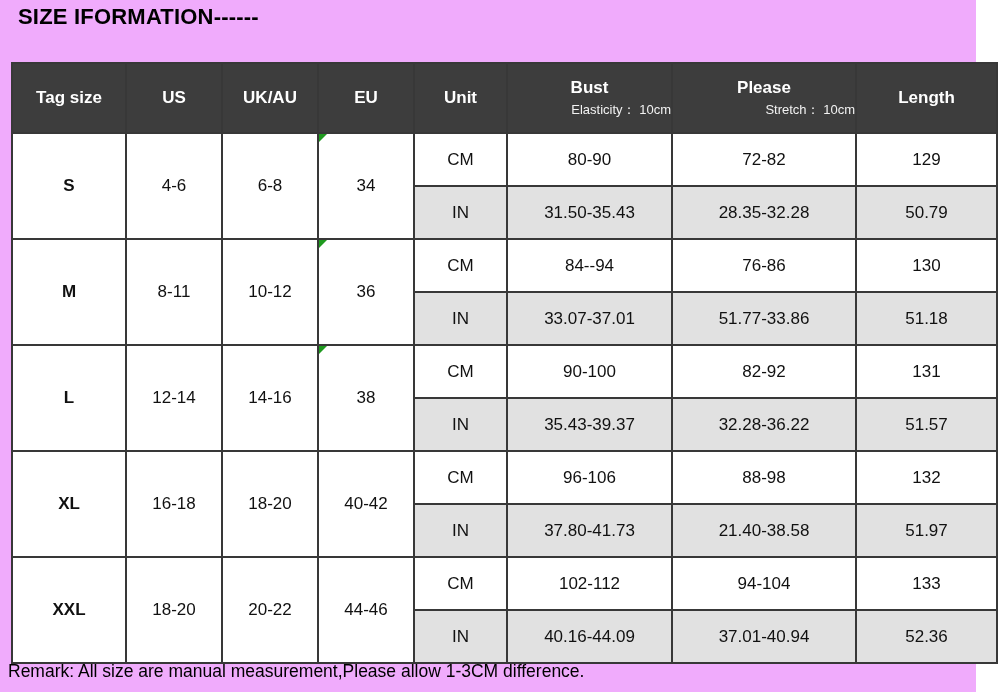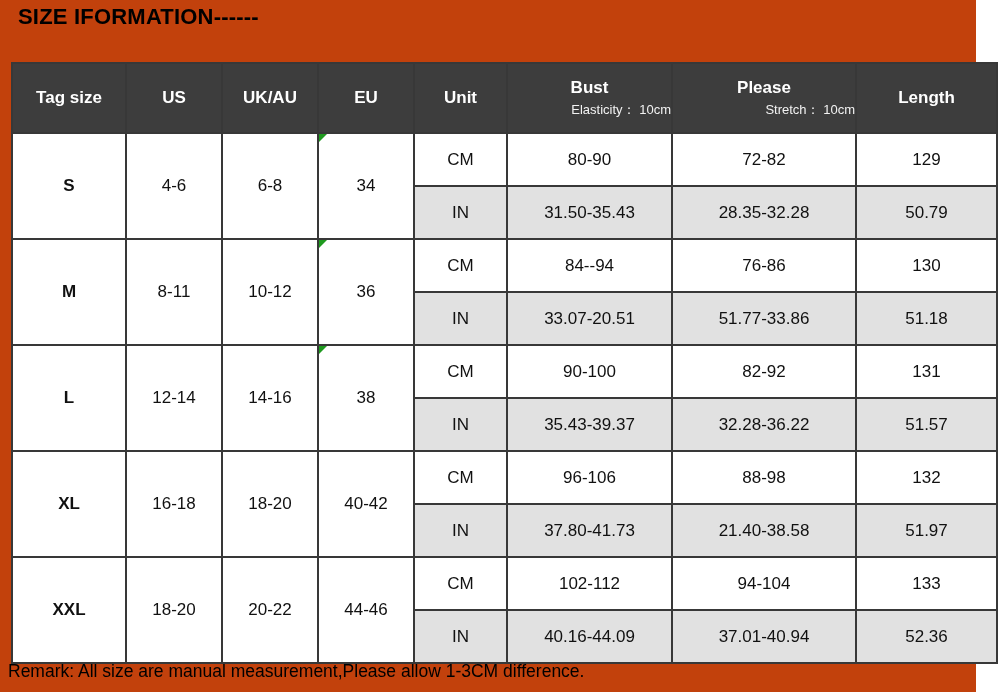--- a/index.html
+++ b/index.html
@@ -9,21 +9,21 @@
     width: 1000px;
     height: 692px;
     font-family: "Liberation Sans", sans-serif;
     color: #111;
     overflow: hidden;
   }
   .page {
     position: relative;
     width: 976px;
     height: 692px;
-    background: #c2410c;
+    background: #f0abfc;
   }
   .title {
     position: absolute;
     left: 18px;
     top: 4px;
     font-size: 22px;
     font-weight: bold;
     color: #000;
     letter-spacing: 0.2px;
     white-space: pre;
@@ -158,21 +158,21 @@
           <span class="marker"></span>
           <span>36</span>
         </td>
         <td>CM</td>
         <td>84--94</td>
         <td>76-86</td>
         <td>130</td>
       </tr>
       <tr class="r-in">
         <td class="shade">IN</td>
-        <td class="shade">33.07-20.51</td>
+        <td class="shade">33.07-37.01</td>
         <td class="shade">51.77-33.86</td>
         <td class="shade">51.18</td>
       </tr>
 
       <tr class="r-cm">
         <td class="tag" rowspan="2">L</td>
         <td rowspan="2">12-14</td>
         <td rowspan="2">14-16</td>
         <td class="eu" rowspan="2">
           <span class="marker"></span>

